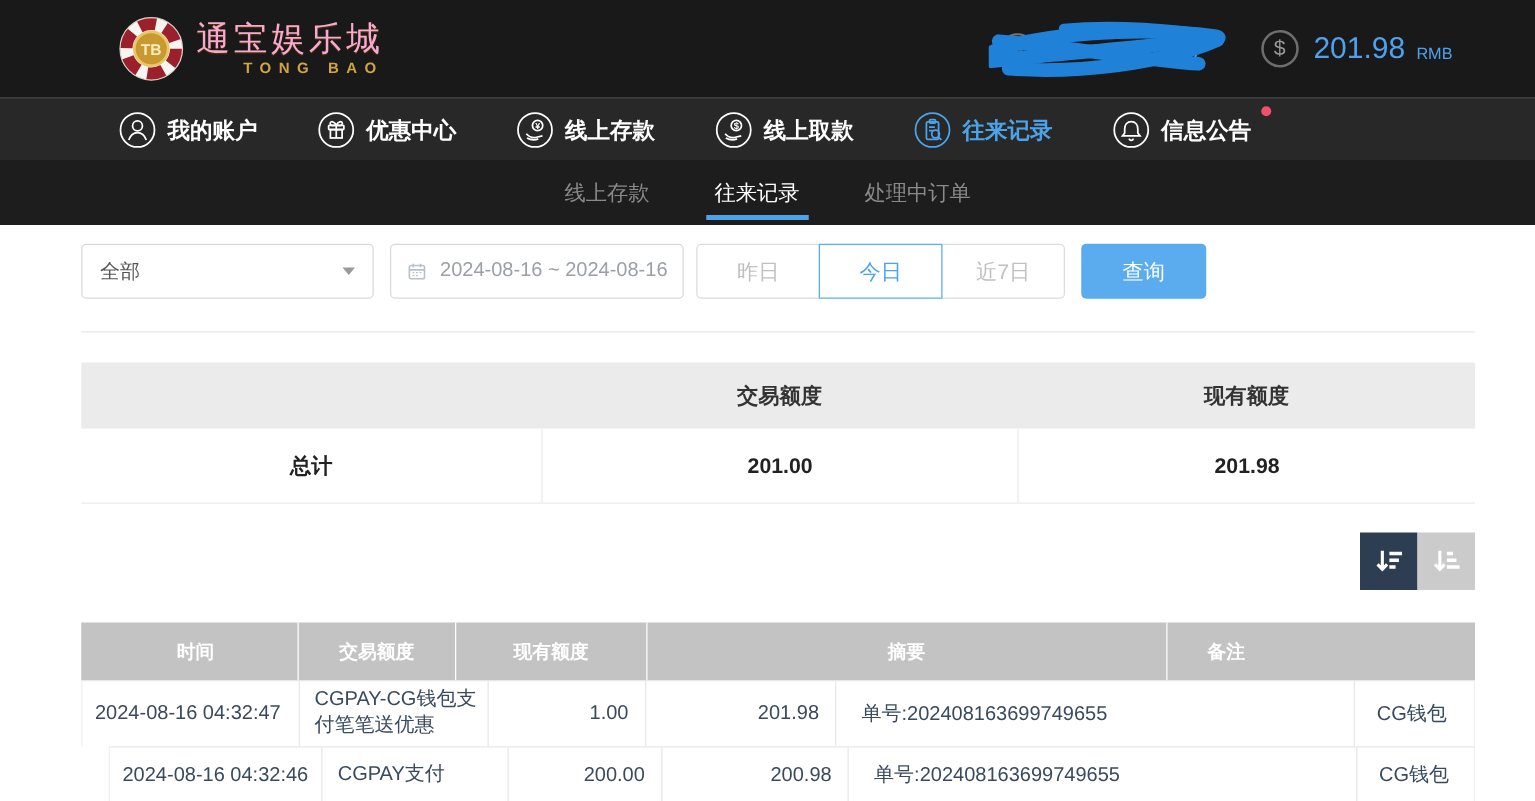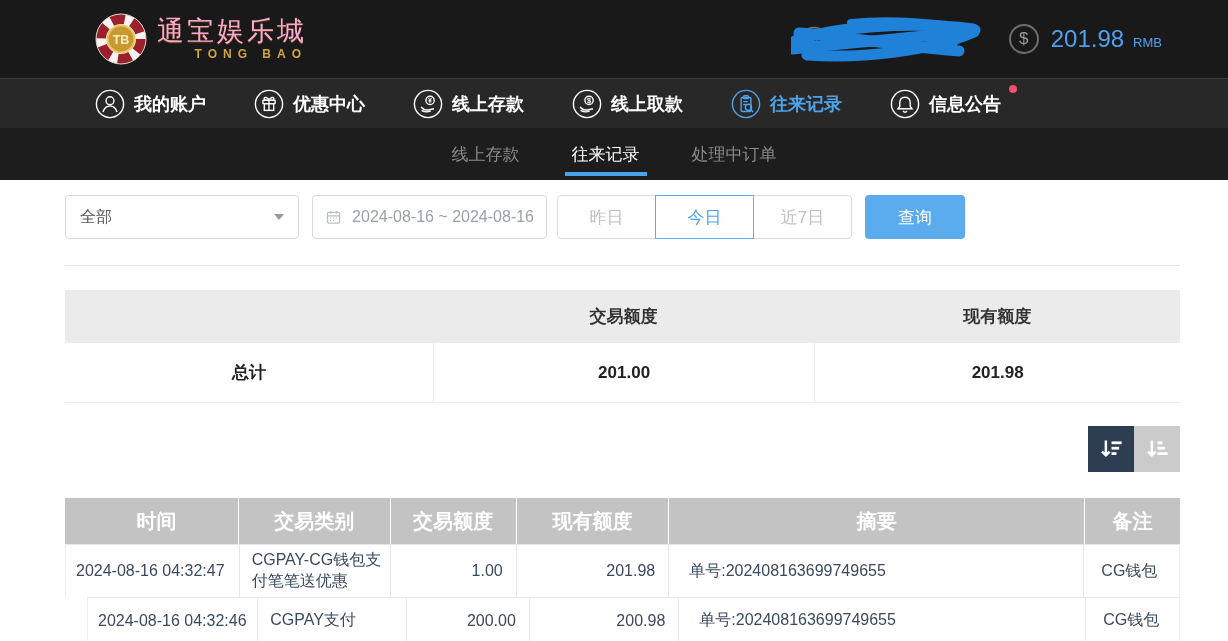--- a/index.html
+++ b/index.html
@@ -83,21 +83,21 @@
   .sort-btn { width:46px; height:46px; border:none; display:flex; align-items:center;
     justify-content:center; cursor:pointer; }
   .sort-btn.desc { background:#2e3e52; }
   .sort-btn.asc { background:#cbcbcb; }
   .sort-btn svg { width:27px; height:27px; stroke:#fff; fill:#fff; }
 
   
   .records-table { margin:26px 48px 0 65px; border-bottom:1px solid #e8e8e8; }
   .rec-head { display:flex; height:46px; background:#c3c3c3; }
   .rec-head div { display:flex; align-items:center; justify-content:center; color:#fff;
-    font-size:20px; font-weight:bold; border-right:1px solid #fff; }
+    font-size:15px; font-weight:bold; border-right:1px solid #fff; }
   .rec-head div:last-child { border-right:none; }
   .rec-row { display:flex; border-top:1px solid #e8e8e8; background:#fff;
     border-left:1px solid #f0f0f0; border-right:1px solid #f0f0f0; }
   .rec-row:first-of-type { border-top:none; }
   .rec-row div { display:flex; align-items:center; font-size:16px; color:#3a4a5e;
     border-right:1px solid #e8e8e8; }
   .rec-row div:last-child { border-right:none; }
   .row-tall { height:53px; } .row-normal { height:46px;margin-left:22px; }
   .c-time  { width:15.6%; padding-left:10px; white-space:nowrap; }
   .c-type  { width:13.6%; padding:0 6px 0 12px; line-height:1.3; }
@@ -266,21 +266,20 @@
       <rect x="12" y="4.8" width="4.4" height="2.5" stroke="none"></rect>
       <rect x="12" y="9.6" width="6.8" height="2.5" stroke="none"></rect>
       <rect x="12" y="14.4" width="9" height="2.5" stroke="none"></rect>
     </svg>
   </button>
 </div>
 
 <div class="records-table">
   <div class="rec-head">
     <div class="c-time">时间</div>
-    <div class="c-type" style="justify-content:center;padding:0">交易类别</div>
     <div class="c-amt" style="justify-content:center;padding:0">交易额度</div>
     <div class="c-bal" style="justify-content:center;padding:0">现有额度</div>
     <div class="c-sum" style="justify-content:center;padding:0">摘要</div>
     <div class="c-rem" style="justify-content:center;padding:0">备注</div>
   </div>
 
   <div class="rec-row row-tall">
     <div class="c-time">2024-08-16 04:32:47</div>
     <div class="c-type">CGPAY-CG钱包支付笔笔送优惠</div>
     <div class="c-amt">1.00</div>

